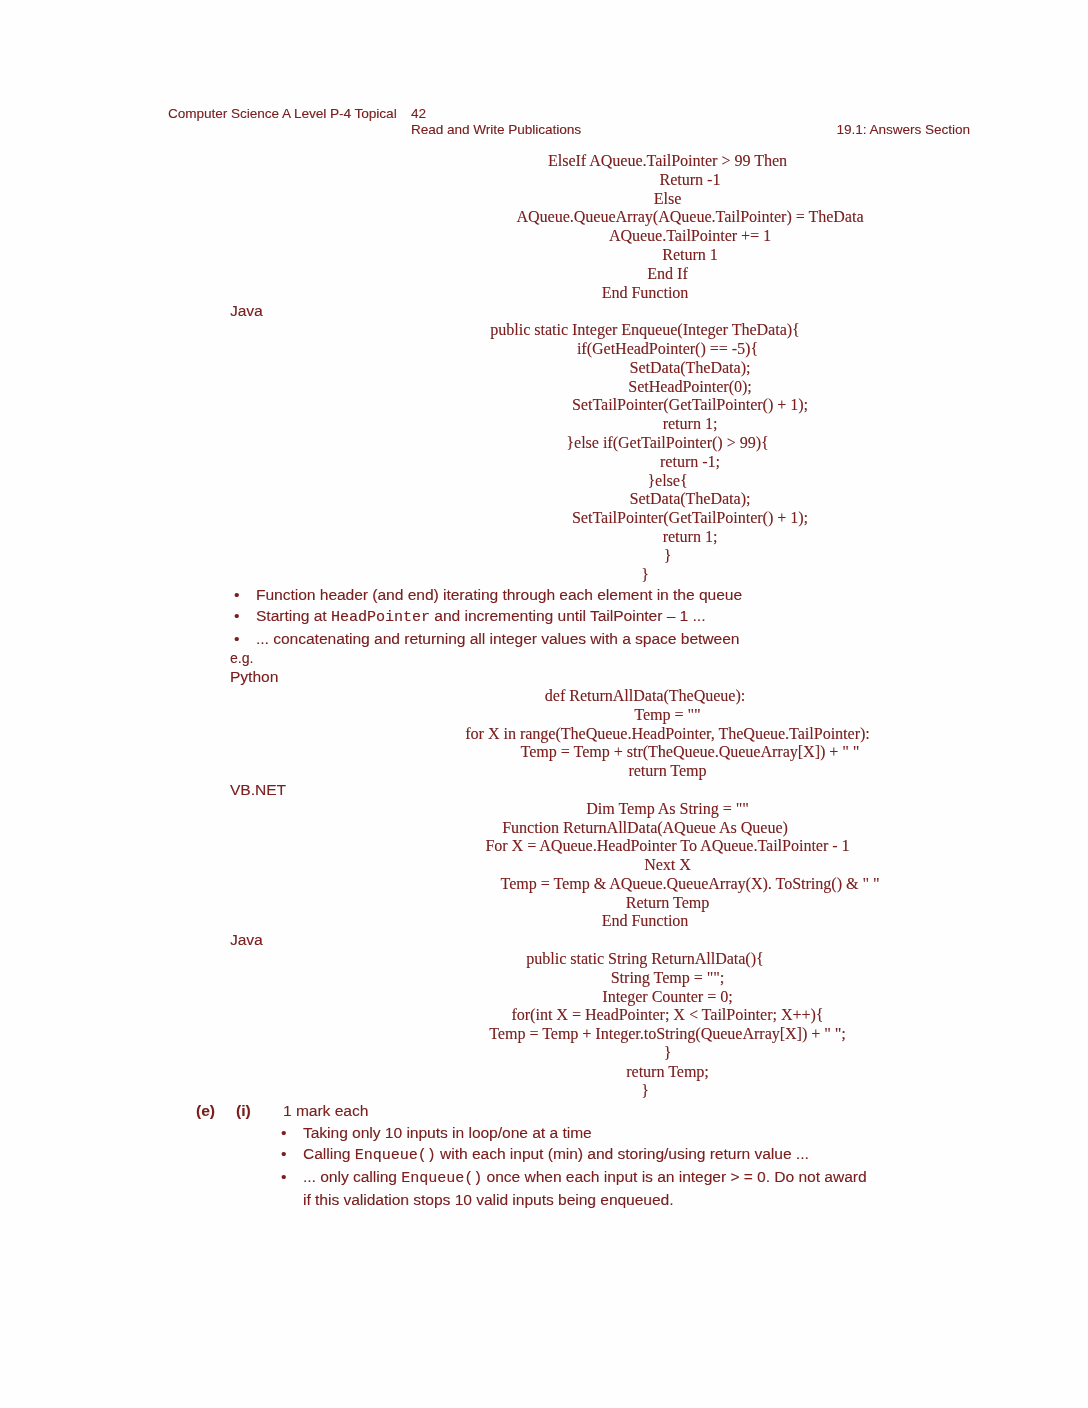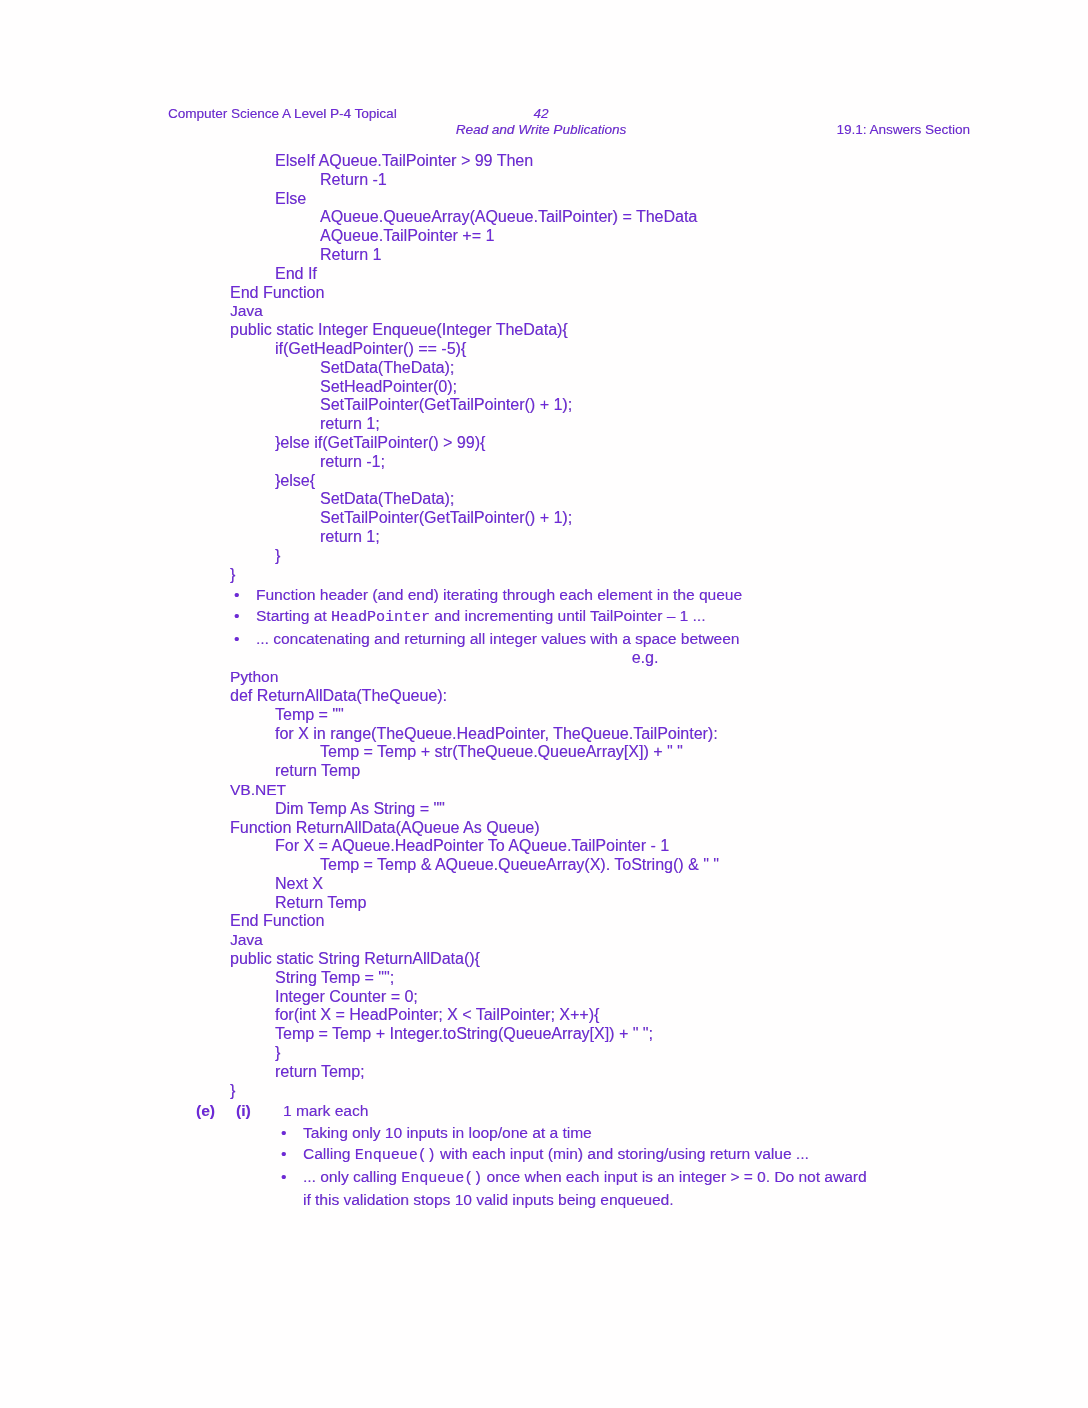--- a/index.html
+++ b/index.html
@@ -1,40 +1,40 @@
 <!DOCTYPE html>
 <html><head>
 <meta charset="utf-8">
 <style>
   html,body{margin:0;padding:0;background:#ffffff;}
   .page{
     position:relative;
     width:1088px;height:1408px;
     background:#fffefe;
     font-family:"Liberation Sans",sans-serif;
-    color:#6d28d9;
+    color:#7f1d1d;
     overflow:hidden;
     text-shadow:0.3px 0.3px 0 rgba(0,0,0,0.30);
   }
   
   .header{position:absolute;top:106px;left:168px;right:118px;font-size:13.5px;line-height:16px;}
   .h-left{position:absolute;left:0;top:0;}
   .h-right{position:absolute;right:0;top:16px;}
-  .h-center{position:absolute;left:243px;top:0;width:260px;text-align:center;font-style:italic;}
+  .h-center{position:absolute;left:243px;top:0;width:260px;}
   
   .content{position:absolute;top:152px;left:230px;width:830px;}
   .code-line{
-    font-family:Liberation Sans, sans-serif;
-    font-size:16px;line-height:18.8px;white-space:pre;
+    font-family:Liberation Serif, serif;
+    font-size:16px;line-height:18.8px;white-space:pre;text-align:center;
   }
   .ind-0{padding-left:0;}
   .ind-1{padding-left:45px;}
   .ind-2{padding-left:90px;}
   .lang-label{font-weight:normal;font-size:15.5px;line-height:18.8px;}
-  .plain-line{font-size:16px;line-height:18.8px;text-align:center;}
+  .plain-line{font-size:14px;line-height:18.8px;}
   .marker-row{position:relative;margin-left:-34px;font-size:15.5px;line-height:20.5px;margin-top:1px;}
   .marker-label{display:inline-block;font-weight:bold;}
   .marker-label.single{width:30px;}
   .marker-label.first{width:40px;}
   .marker-label.second{width:47px;}
   .bullet{position:relative;font-size:15.5px;line-height:21px;}
   .bullet .dot{position:absolute;top:0;}
   .bullet.set-d{padding-left:26px;}
   .bullet.set-d .dot{left:4px;}
   .bullet.set-e{padding-left:73px;}
@@ -85,22 +85,22 @@
       <div class="lang-label">Python</div>
       <div class="code-line ind-0">def ReturnAllData(TheQueue):</div>
       <div class="code-line ind-1">Temp = ""</div>
       <div class="code-line ind-1">for X in range(TheQueue.HeadPointer, TheQueue.TailPointer):</div>
       <div class="code-line ind-2">Temp = Temp + str(TheQueue.QueueArray[X]) + " "</div>
       <div class="code-line ind-1">return Temp</div>
       <div class="lang-label">VB.NET</div>
       <div class="code-line ind-1">Dim Temp As String = ""</div>
       <div class="code-line ind-0">Function ReturnAllData(AQueue As Queue)</div>
       <div class="code-line ind-1">For X = AQueue.HeadPointer To AQueue.TailPointer - 1</div>
+      <div class="code-line ind-1">Next X</div>
       <div class="code-line ind-2">Temp = Temp &amp; AQueue.QueueArray(X). ToString() &amp; " "</div>
-      <div class="code-line ind-1">Next X</div>
       <div class="code-line ind-1">Return Temp</div>
       <div class="code-line ind-0">End Function</div>
       <div class="lang-label">Java</div>
       <div class="code-line ind-0">public static String ReturnAllData(){</div>
       <div class="code-line ind-1">String Temp = "";</div>
       <div class="code-line ind-1">Integer Counter = 0;</div>
       <div class="code-line ind-1">for(int X = HeadPointer; X &lt; TailPointer; X++){</div>
       <div class="code-line ind-1">Temp = Temp + Integer.toString(QueueArray[X]) + " ";</div>
       <div class="code-line ind-1">}</div>
       <div class="code-line ind-1">return Temp;</div>

